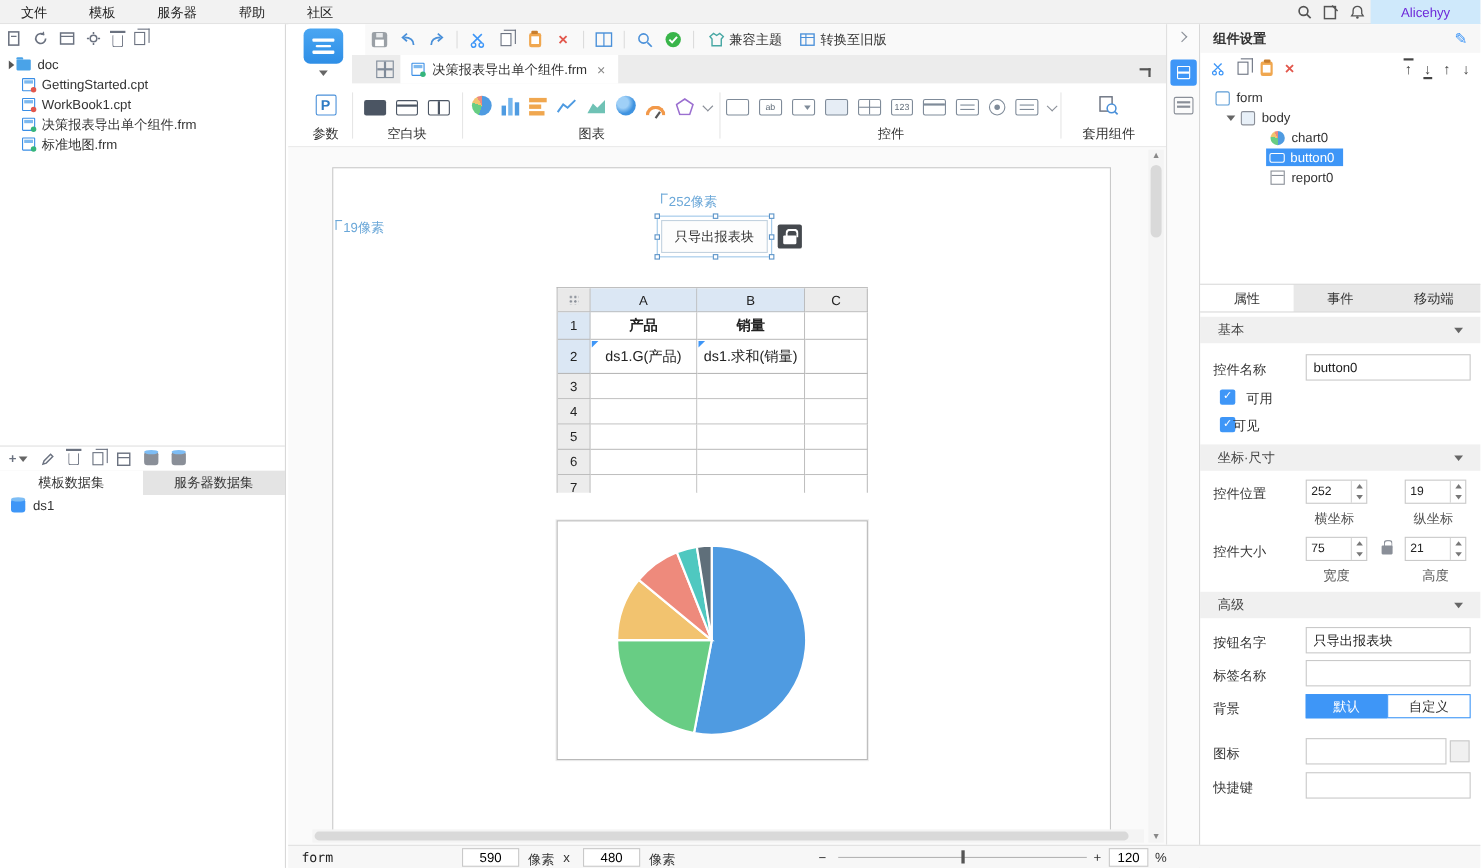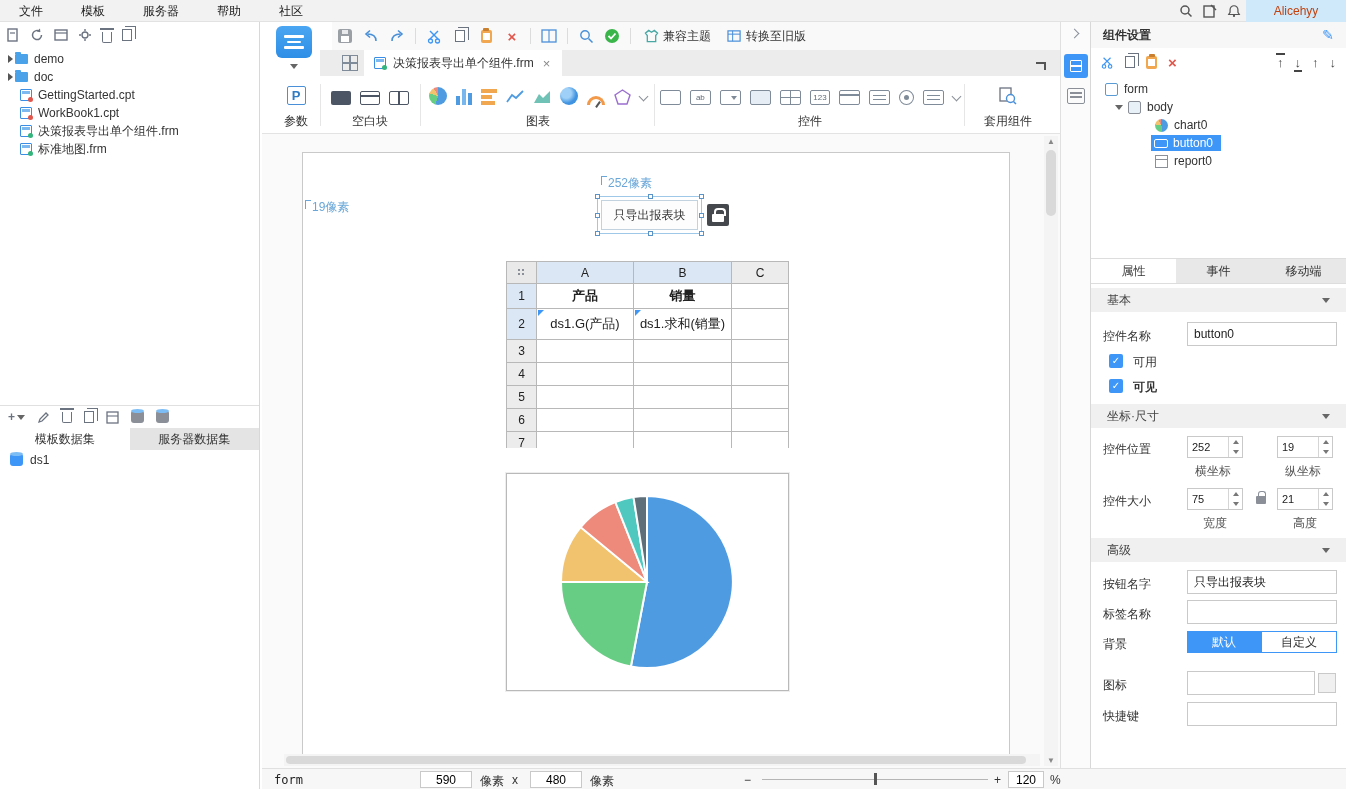--- a/index.html
+++ b/index.html
@@ -5,21 +5,21 @@
   * { margin:0; padding:0; box-sizing:border-box; }
   html,body { width:1346px; height:789px; overflow:hidden; }
   body { font-family:"Liberation Sans","DejaVu Sans",sans-serif; font-size:12px; color:#333; background:#fff; position:relative; }
   .ab { position:absolute; }
 
   
   .menubar { left:0; top:0; width:1346px; height:22px; background:#f2f2f2; border-bottom:1px solid #e2e2e2; display:flex; align-items:center; }
   .menu-item { padding:0 19px; height:22px; line-height:22px; color:#222; cursor:default; }
   .menubar-right { position:absolute; right:0; top:0; height:22px; display:flex; align-items:center; }
   .mb-icon { width:24px; height:22px; display:flex; align-items:center; justify-content:center; }
-  .user-tab { width:100px; height:22px; background:#cfe9fb; display:flex; align-items:center; justify-content:center; color:#c2410c; }
+  .user-tab { width:100px; height:22px; background:#cfe9fb; display:flex; align-items:center; justify-content:center; color:#6d28d9; }
 
   
   .left-panel { left:0; top:22px; width:260px; height:767px; background:#fff; border-right:1px solid #d8d8d8; }
   .lp-toolbar { left:0; top:0; width:100%; height:26px; display:flex; align-items:center; padding-left:6px; gap:10px; }
   .tree { left:0; top:28px; width:100%; }
   .tree-row { height:18px; display:flex; align-items:center; }
   .tree-row .caret-r { margin-left:8px; }
   .tree-label { margin-left:6px; white-space:nowrap; }
   .indent1 { padding-left:20px; }
   .folder { width:13px; height:10px; background:#4aa3e8; border-radius:1px; position:relative; margin-left:2px; }
@@ -255,25 +255,20 @@
             <line x1="1" y1="7" x2="3" y2="7"></line>
             <line x1="11" y1="7" x2="13" y2="7"></line>
           </g>
         </svg>
     </span>
     <span class="trash"></span>
     <span class="copy2"></span>
   </div>
 
   <div class="ab tree">
-    <div class="tree-row">
-      <span class="caret-r"></span>
-      <span class="folder"></span>
-      <span class="tree-label">demo</span>
-    </div>
     <div class="tree-row">
       <span class="caret-r"></span>
       <span class="folder"></span>
       <span class="tree-label">doc</span>
     </div>
     <div class="tree-row indent1">
       <span class="file-ic file-cpt"></span>
       <span class="tree-label">GettingStarted.cpt</span>
     </div>
     <div class="tree-row indent1">
@@ -660,21 +655,21 @@
 
   <div class="sec-header" style="top:266px;">
     <span>基本</span>
     <span class="caret-d"></span>
   </div>
   <span class="prop-label" style="top:306px;">控件名称</span>
   <input class="txt-input" style="left: 96px; top: 300px; width: 150px;" readonly="" value="button0">
   <span class="cb" style="left:18px; top:332px;">✓</span>
   <span class="prop-label" style="left:42px; top:332px;">可用</span>
   <span class="cb" style="left:18px; top:357px;">✓</span>
-  <span class="prop-label" style="left:42px; top:357px;font-weight:bold;">可见</span>
+  <span class="prop-label" style="left:30px; top:357px;">可见</span>
 
   <div class="sec-header" style="top:382px;">
     <span>坐标·尺寸</span>
     <span class="caret-d"></span>
   </div>
   <span class="prop-label" style="top:419px;">控件位置</span>
   <div class="spinner" style="left:96px; top:414px;">
     <input readonly="" value="252" style="">
     <span class="spin-btns">
         <i>

